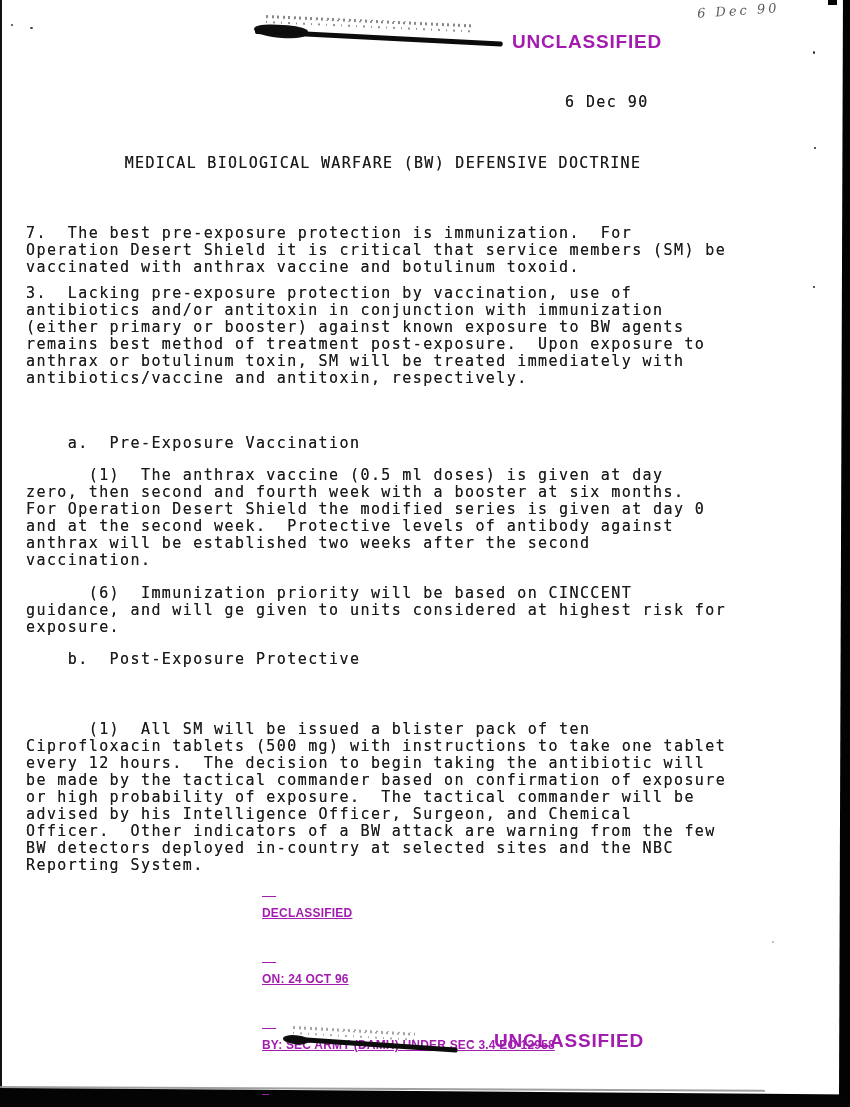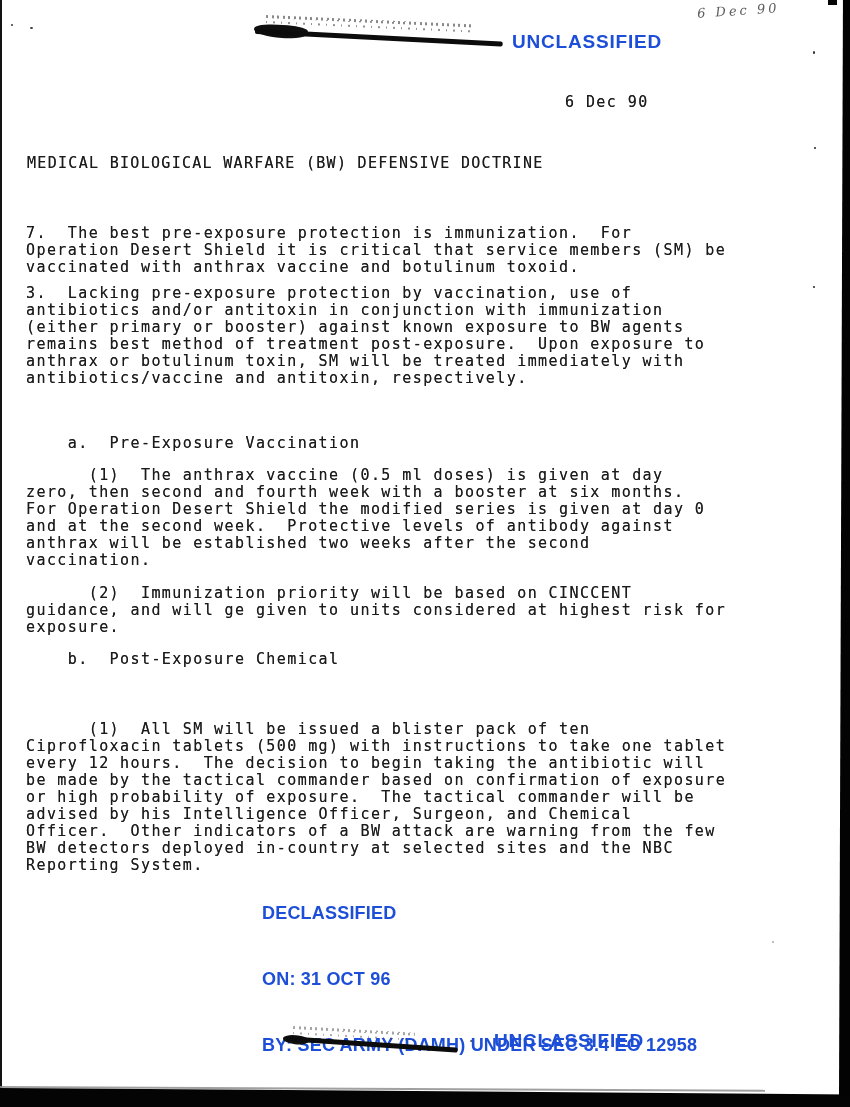--- a/index.html
+++ b/index.html
@@ -10,35 +10,35 @@
   }
   
   .mono{
     position:absolute;left:26px;width:790px;
     font-size:15px;line-height:17px;letter-spacing:1.42px;
     color:#1b1b1b;white-space:pre;
     text-shadow:0 0 0.6px rgba(25,25,25,0.7);
   }
   .title-block{
     position:absolute;left:27px;top:120px;width:712px;
-    text-align:left;font-size:15px;line-height:17.5px;
+    text-align:center;font-size:15px;line-height:17.5px;
     letter-spacing:1.3px;color:#1b1b1b;white-space:pre;
     text-shadow:0 0 0.6px rgba(25,25,25,0.7);
   }
   .typed-date{position:absolute;left:565px;top:94px;}
   
   .sans{
     font-family:"Liberation Sans","DejaVu Sans",sans-serif;
-    font-weight:bold;color:#1d4ed8;
+    font-weight:bold;color:#a21caf;
   }
   .unc-top{position:absolute;left:512px;top:31px;font-size:19px;letter-spacing:0.8px;}
   .unc-bottom{position:absolute;left:494px;top:1030px;font-size:19px;letter-spacing:0.8px;}
   .stamp{
     position:absolute;left:262px;top:858px;
-    font-size:18px;line-height:22px;letter-spacing:0.2px;white-space:pre;
+    font-size:12px;line-height:22px;letter-spacing:0.2px;white-space:pre;text-decoration:underline;
   }
   
   .handwritten{
     position:absolute;left:697px;top:3px;
     font-family:"DejaVu Serif","Liberation Serif",serif;
     font-style:italic;font-size:13px;color:#414141;opacity:.85;
     transform:rotate(-4deg);letter-spacing:3px;white-space:pre;
   }
   
   .strike-line{position:absolute;background:#0c0c0c;border-radius:2px;transform-origin:left center;}
@@ -110,37 +110,37 @@
 remains best method of treatment post-exposure.  Upon exposure to
 anthrax or botulinum toxin, SM will be treated immediately with
 antibiotics/vaccine and antitoxin, respectively.</div>
   <div class="mono" style="top:435px">    a.  Pre-Exposure Vaccination</div>
   <div class="mono" style="top:467px">      (1)  The anthrax vaccine (0.5 ml doses) is given at day
 zero, then second and fourth week with a booster at six months.
 For Operation Desert Shield the modified series is given at day 0
 and at the second week.  Protective levels of antibody against
 anthrax will be established two weeks after the second
 vaccination.</div>
-  <div class="mono" style="top:585px">      (2)  Immunization priority will be based on CINCCENT
+  <div class="mono" style="top:585px">      (6)  Immunization priority will be based on CINCCENT
 guidance, and will ge given to units considered at highest risk for
 exposure.</div>
-  <div class="mono" style="top:651px">    b.  Post-Exposure Chemical</div>
+  <div class="mono" style="top:651px">    b.  Post-Exposure Protective</div>
   <div class="mono" style="top:721px">      (1)  All SM will be issued a blister pack of ten
 Ciprofloxacin tablets (500 mg) with instructions to take one tablet
 every 12 hours.  The decision to begin taking the antibiotic will
 be made by the tactical commander based on confirmation of exposure
 or high probability of exposure.  The tactical commander will be
 advised by his Intelligence Officer, Surgeon, and Chemical
 Officer.  Other indicators of a BW attack are warning from the few
 BW detectors deployed in-country at selected sites and the NBC
 Reporting System.</div>
 
   <div class="sans stamp">
     <div>DECLASSIFIED</div>
-    <div>ON: 31 OCT 96</div>
+    <div>ON: 24 OCT 96</div>
     <div>BY: SEC ARMY (DAMH) UNDER SEC 3.4 EO 12958</div>
   </div>
 
   <div>
     <div class="remnant bottom">
       <div class="r1"></div>
         <div class="r2"></div>
     </div>
     <div class="strike-blob bottom"></div>
     <div class="strike-line bottom"></div>

